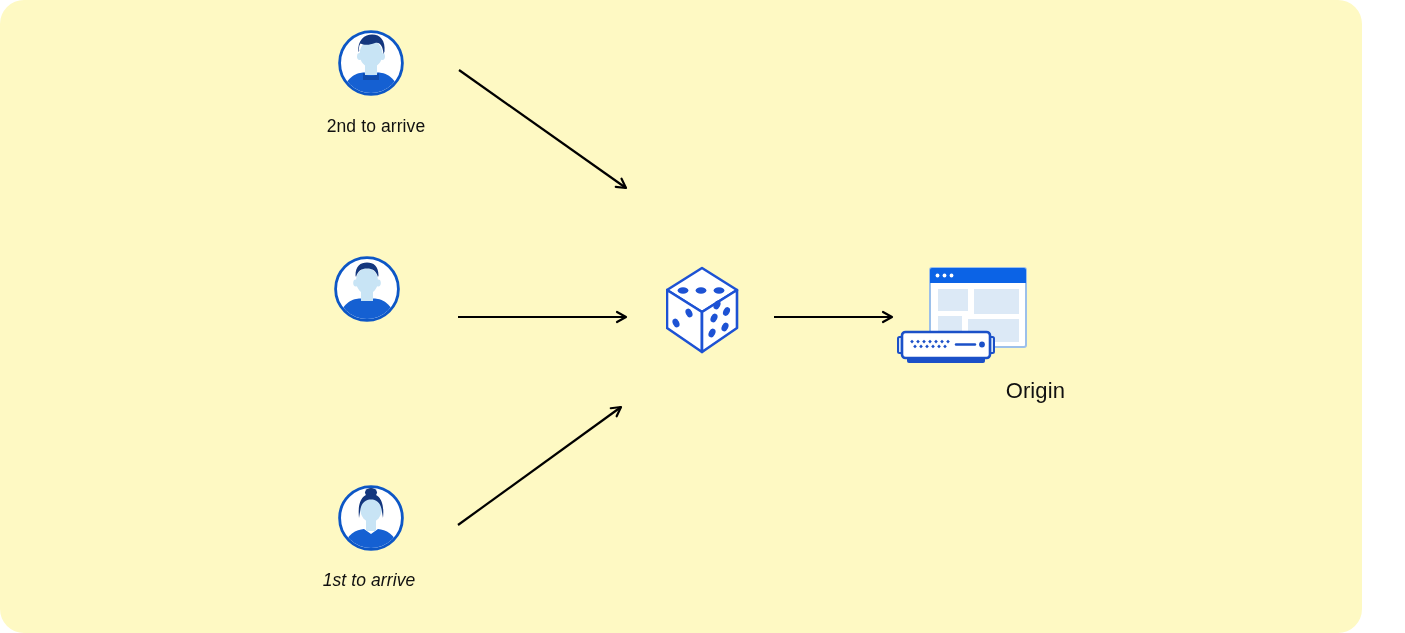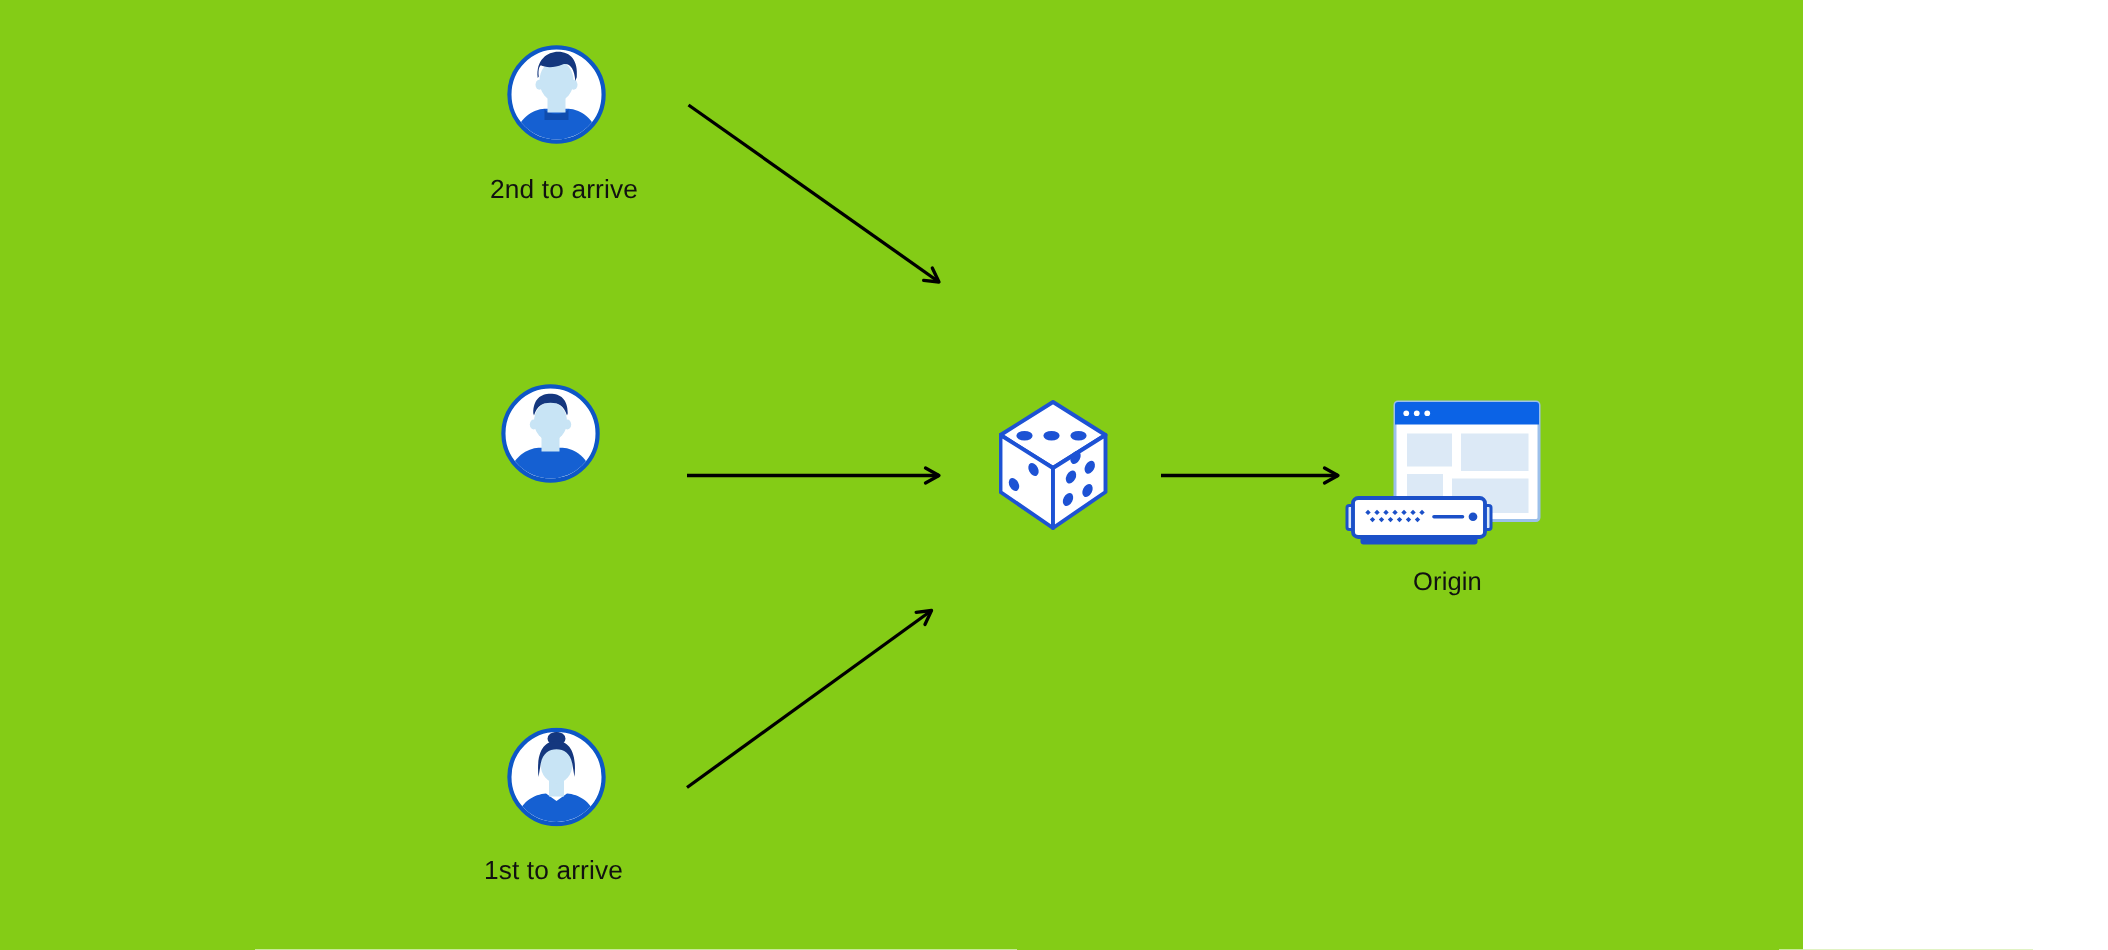--- a/index.html
+++ b/index.html
@@ -3,37 +3,39 @@
 <meta charset="utf-8">
 <style>
   html, body {
     margin: 0;
     padding: 0;
     background: #ffffff;
     font-family: "Liberation Sans", sans-serif;
   }
   .canvas {
     position: relative;
-    width: 1202px;
+    width: 1362px;
     height: 633px;
-    background: #84cc16;
+    background: #fef9c3;
     overflow: hidden;
+    border-radius: 24px;
   }
   .abs { position: absolute; }
   .node-label {
     position: absolute;
     width: 200px;
     text-align: center;
     font-size: 17.5px;
     letter-spacing: 0.1px;
     color: #111111;
     white-space: nowrap;
   }
   .origin-label {
-    font-size: 17px;
+    font-size: 22px;
+    text-align: right;
   }
   svg { display: block; }
 </style>
 </head>
 <body>
 
 <div class="canvas">
 
   <svg class="abs" style="left:0;top:0;" width="1405" height="633" viewBox="0 0 1405 633">
     <defs>
@@ -97,21 +99,21 @@
       <circle cx="33" cy="33" r="31.4" fill="#ffffff" stroke="#0d57c6" stroke-width="2.8"></circle>
       <g clip-path="url(#c3)">
         <path d="M5,66 C7,50 18,44.5 26,44 L33,49 L40,44 C48,44.5 59,50 61,66 Z" fill="#1560d2"></path>
         <rect x="28" y="29" width="10" height="17" fill="#c8e4f5"></rect>
         <ellipse cx="33" cy="7.5" rx="6" ry="4.6" fill="#14377e"></ellipse>
         <ellipse cx="33" cy="24.5" rx="10.6" ry="12.6" fill="#c8e4f5"></ellipse>
         <path d="M21,33 C19,13 27,9 33,9 C39,9 47,13 45,33 L43.5,24 C42,17 38,14.5 33,14.5 C28,14.5 24,17 22.5,24 Z" fill="#14377e"></path>
       </g>
     </svg>
   </div>
-  <div class="node-label" style="left:269px;top:570px;">1st to arrive</div>
+  <div class="node-label" style="left:269px;top:570px;font-style:italic;">1st to arrive</div>
 
   <div class="abs" style="left:666px;top:264px;">
     <svg width="74" height="92" viewBox="0 0 74 92">
       <g stroke="#1d52d4" stroke-width="2.6" stroke-linejoin="round" fill="#ffffff">
         <path d="M36,4 L71,26 L36,48 L1,26 Z"></path>
         <path d="M1,26 L36,48 L36,88 L1,64 Z"></path>
         <path d="M71,26 L36,48 L36,88 L71,64 Z"></path>
       </g>
       <g fill="#1d52d4">
 

